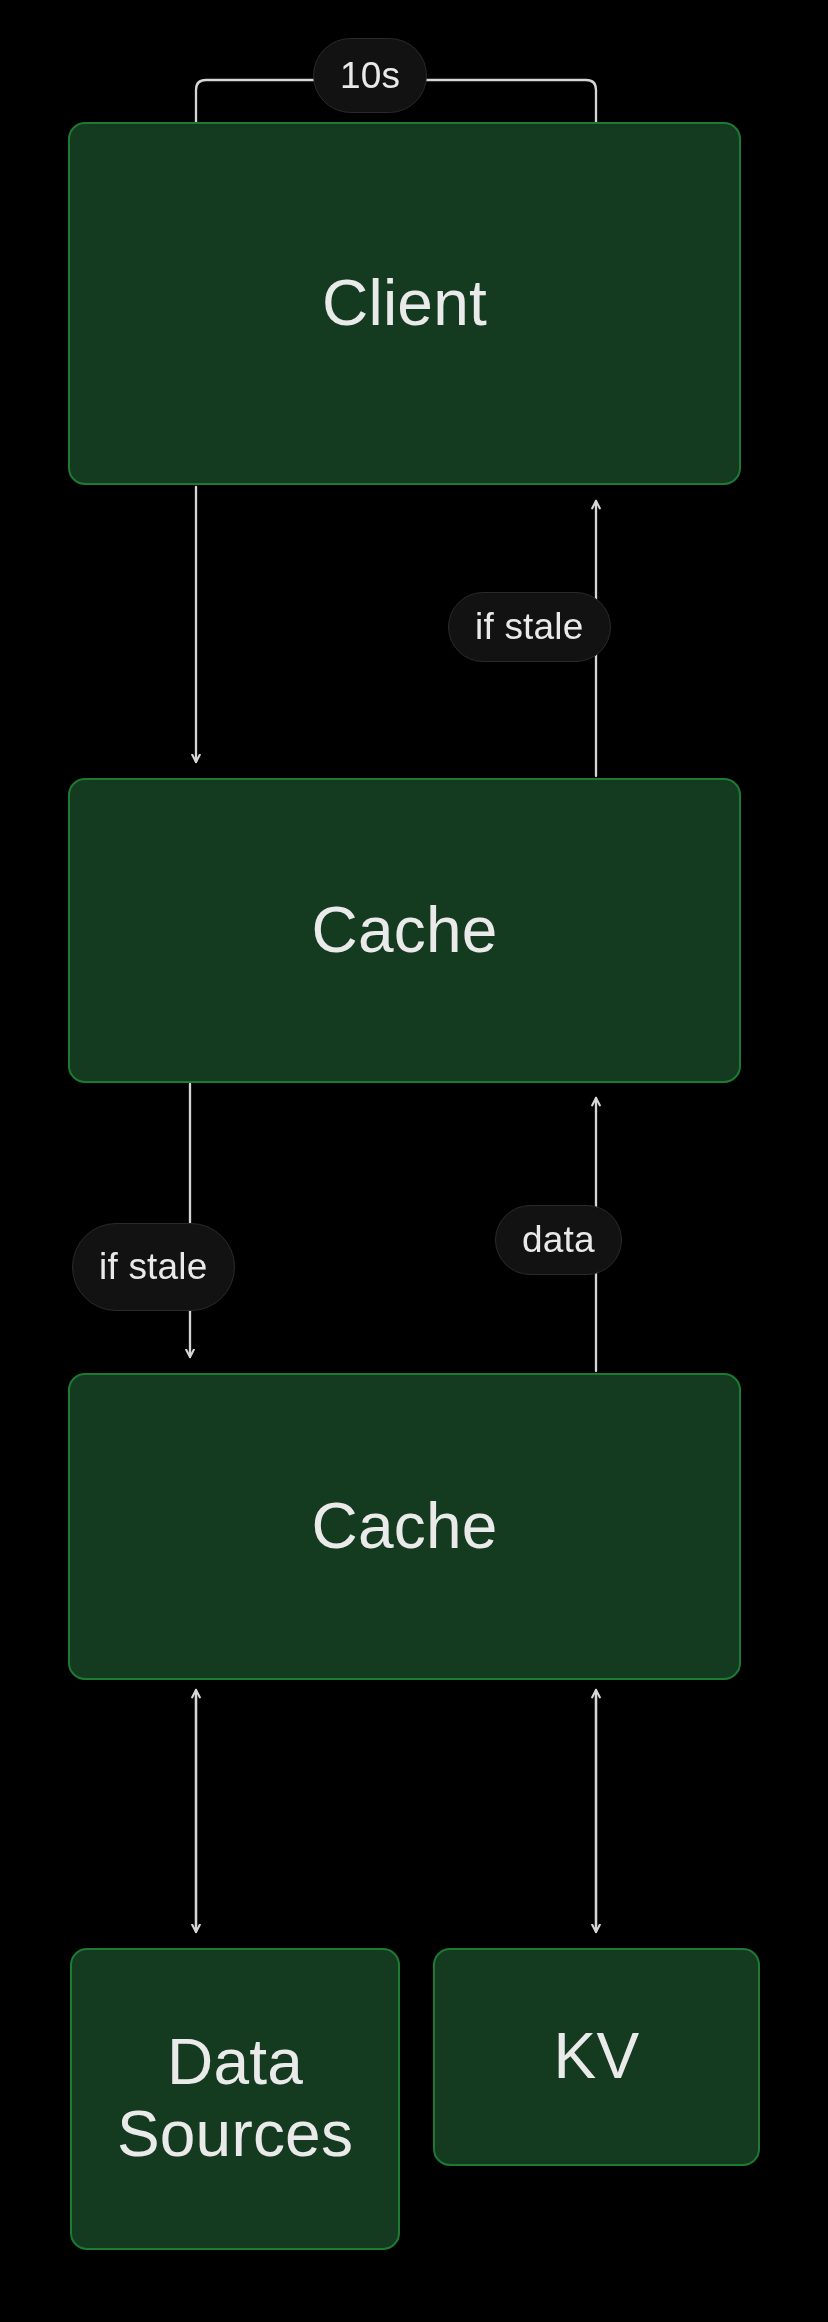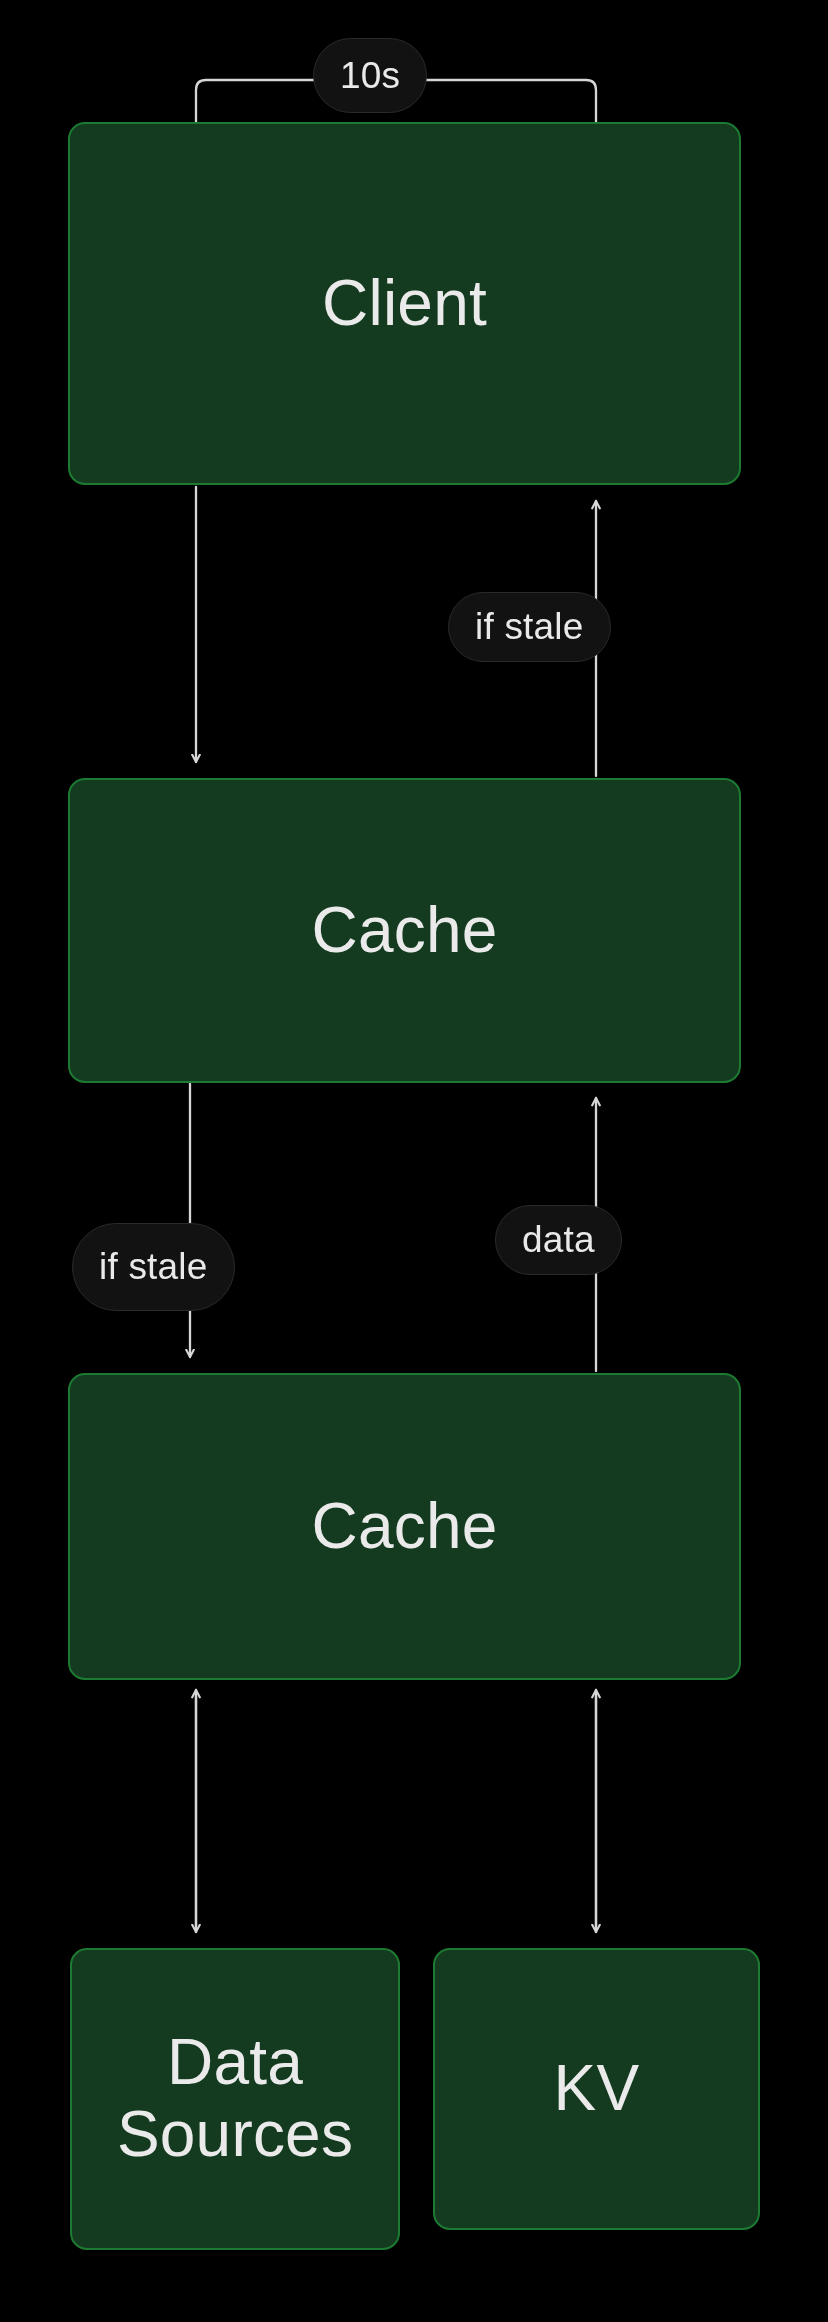--- a/index.html
+++ b/index.html
@@ -118,21 +118,21 @@
 
   <div class="node" style="left:68px; top:1373px; width:673px; height:307px;">
     <span class="node-label">Cache</span>
   </div>
 
   <div class="node" style="left:70px; top:1948px; width:330px; height:302px;">
     <span class="node-label">Data
 Sources</span>
   </div>
 
-  <div class="node" style="left:433px; top:1948px; width:327px; height:282px;">
+  <div class="node" style="left:433px; top:1948px; width:327px; height:218px;">
     <span class="node-label">KV</span>
   </div>
 
   <div class="edge-label" style="left:313px; top:38px; height:75px;">
     <span>10s</span>
   </div>
 
   <div class="edge-label" style="left:448px; top:592px; height:70px;">
     <span>if stale</span>
   </div>

